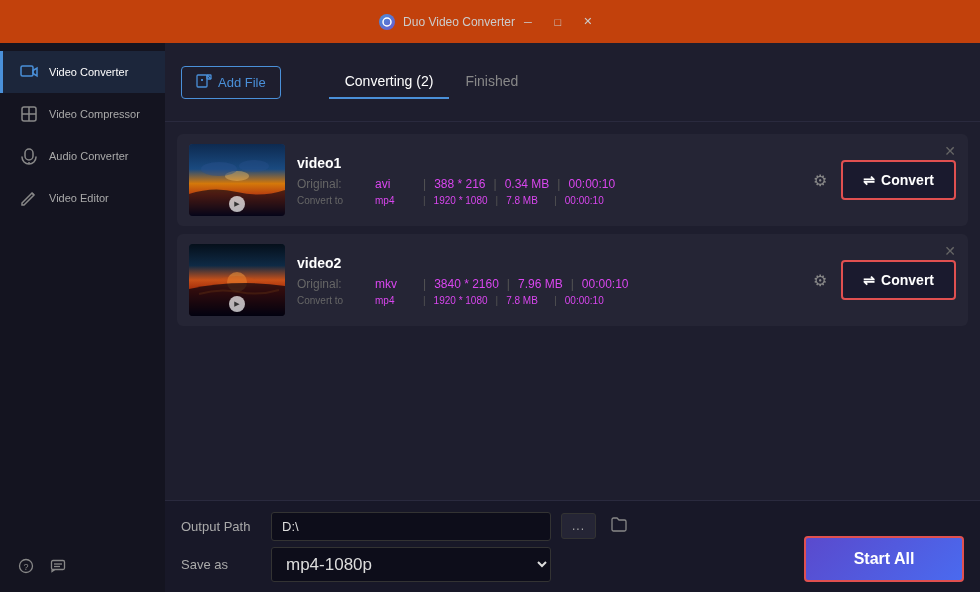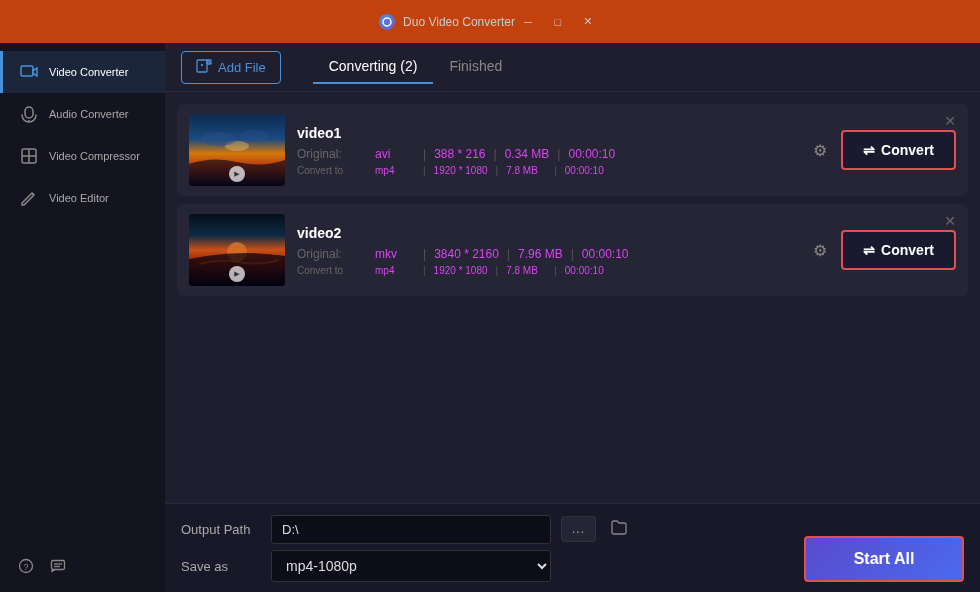--- a/index.html
+++ b/index.html
@@ -126,22 +126,22 @@
       background: #1e1e2e;
       display: flex;
       flex-direction: column;
       overflow: hidden;
     }
 
     
     .toolbar {
       display: flex;
       align-items: center;
-      padding: 7px 16px;
-      gap: 16px;
+      padding: 22px 16px;
+      gap: 32px;
       border-bottom: 1px solid #2a2a3e;
       flex-shrink: 0;
     }
     .add-file-btn {
       display: flex;
       align-items: center;
       gap: 6px;
       background: transparent;
       border: 1.5px solid #4a90d9;
       color: #4a90d9;
@@ -378,21 +378,21 @@
       width: 80px;
       flex-shrink: 0;
     }
     .save-select {
       flex: 1;
       max-width: 280px;
       background: #0d0d1a;
       border: 1px solid #333;
       color: #ddd;
       padding: 6px 10px;
-      font-size: 14px;
+      font-size: 17px;
       border-radius: 3px;
       outline: none;
       cursor: pointer;
     }
 
     .start-all-btn {
       margin-left: auto;
       background: linear-gradient(135deg, #5a4acd, #4a6aef);
       border: 2px solid #e05050;
       color: #fff;
@@ -432,36 +432,36 @@
         <svg width="18" height="18" viewBox="0 0 18 18" fill="none">
           <rect x="1" y="3" width="12" height="10" rx="1.5" stroke="#4a90d9" stroke-width="1.5" fill="none"></rect>
           <path d="M13 7.5L17 5v8l-4-2.5V7.5z" stroke="#4a90d9" stroke-width="1.5" fill="none"></path>
         </svg>
       </span>
       <span>Video Converter</span>
     </div>
     <div class="sidebar-item">
       <span class="sidebar-icon">
         <svg width="18" height="18" viewBox="0 0 18 18" fill="none">
+          <rect x="2" y="2" width="14" height="14" rx="2" stroke="#888" stroke-width="1.5" fill="none"></rect>
+          <line x1="2" y1="9" x2="16" y2="9" stroke="#888" stroke-width="1.5"></line>
+          <line x1="9" y1="2" x2="9" y2="16" stroke="#888" stroke-width="1.5"></line>
+        </svg>
+      </span>
+      <span>Video Compressor</span>
+    </div>
+    <div class="sidebar-item">
+      <span class="sidebar-icon">
+        <svg width="18" height="18" viewBox="0 0 18 18" fill="none">
           <rect x="5" y="2" width="8" height="11" rx="4" stroke="#888" stroke-width="1.5" fill="none"></rect>
           <path d="M2 10c0 3.866 3.134 7 7 7s7-3.134 7-7" stroke="#888" stroke-width="1.5" stroke-linecap="round" fill="none"></path>
           <line x1="9" y1="17" x2="9" y2="15" stroke="#888" stroke-width="1.5"></line>
         </svg>
       </span>
       <span>Audio Converter</span>
-    </div>
-    <div class="sidebar-item">
-      <span class="sidebar-icon">
-        <svg width="18" height="18" viewBox="0 0 18 18" fill="none">
-          <rect x="2" y="2" width="14" height="14" rx="2" stroke="#888" stroke-width="1.5" fill="none"></rect>
-          <line x1="2" y1="9" x2="16" y2="9" stroke="#888" stroke-width="1.5"></line>
-          <line x1="9" y1="2" x2="9" y2="16" stroke="#888" stroke-width="1.5"></line>
-        </svg>
-      </span>
-      <span>Video Compressor</span>
     </div>
     <div class="sidebar-item">
       <span class="sidebar-icon">
         <svg width="18" height="18" viewBox="0 0 18 18" fill="none">
           <path d="M2 14L12 4l2 2L4 16H2v-2z" stroke="#888" stroke-width="1.5" fill="none"></path>
           <path d="M12 4l2 2" stroke="#888" stroke-width="1.5"></path>
         </svg>
       </span>
       <span>Video Editor</span>
     </div>

